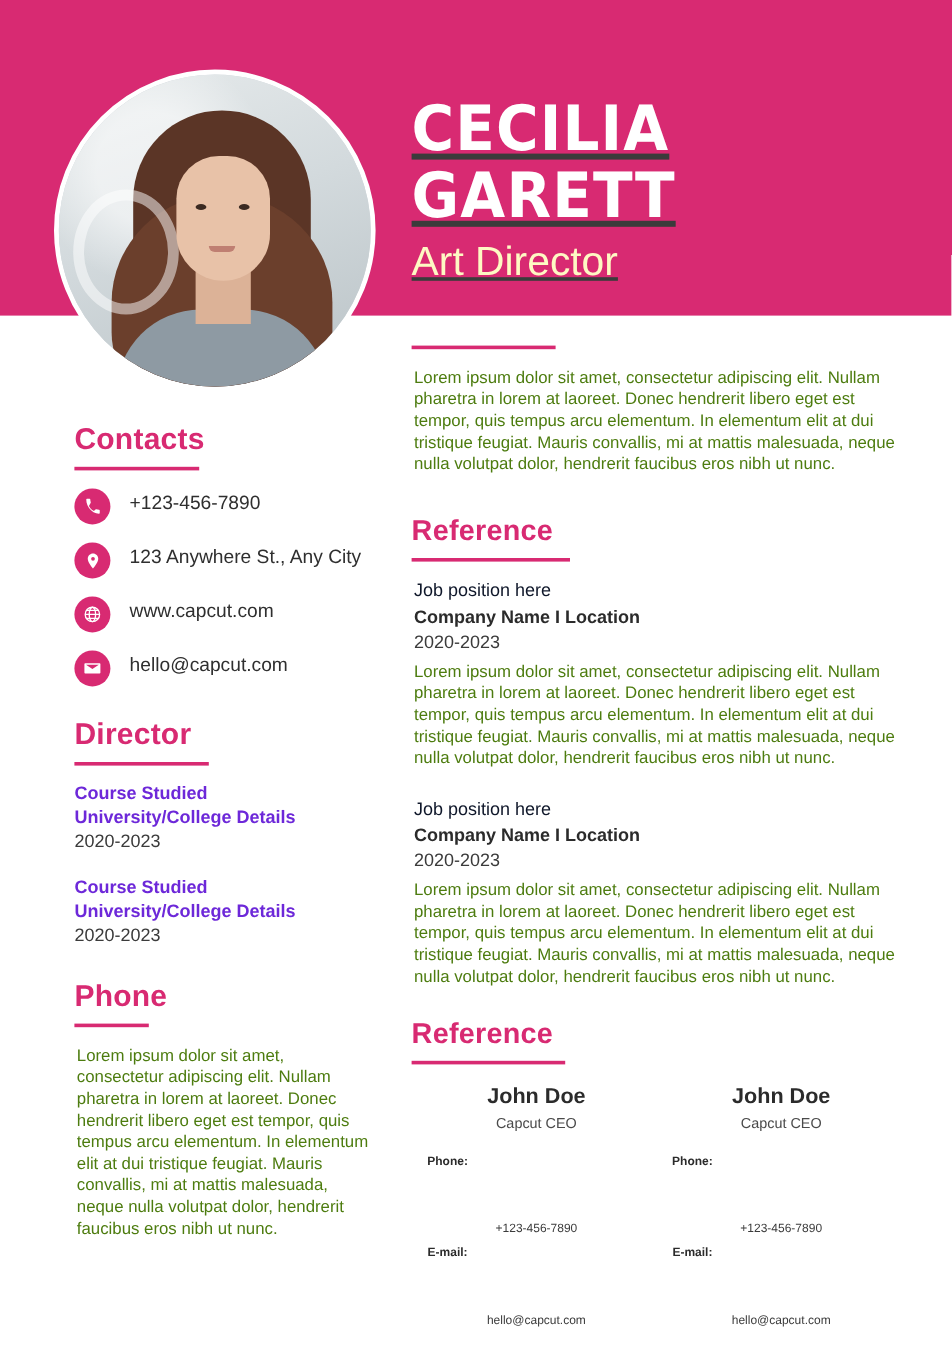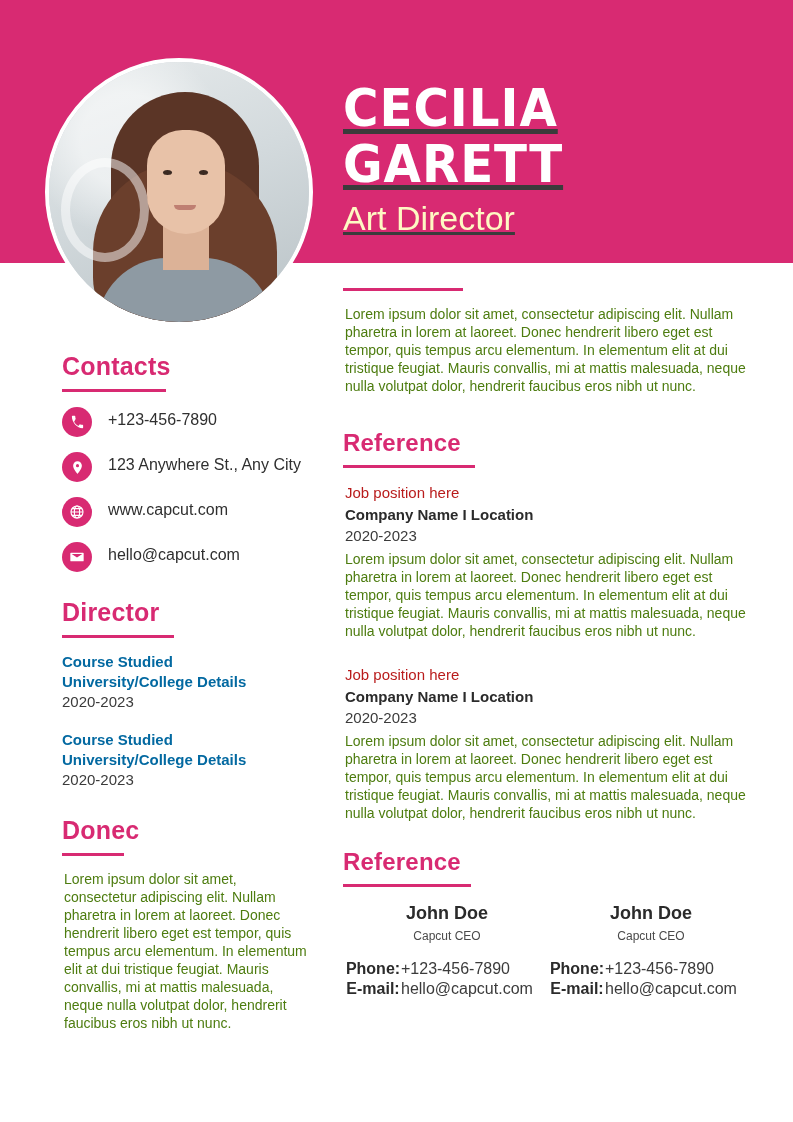--- a/index.html
+++ b/index.html
@@ -218,21 +218,21 @@
     color: #2f2f2f;
     padding-top: 3px;
   }
 
   
   .edu-block { margin-bottom: 18px; }
   .edu-course,
   .edu-school {
     font-size: 15px;
     font-weight: bold;
-    color: #0369a1;
+    color: #6d28d9;
     line-height: 20px;
   }
   .edu-years {
     font-size: 15px;
     color: #3b3b3b;
     line-height: 20px;
   }
 
   
   .para {
@@ -250,21 +250,21 @@
   .about-body {
     margin-left: 2px;
     margin-bottom: 34px;
   }
   .job {
     margin-left: 2px;
     margin-bottom: 24px;
   }
   .job-position {
     font-size: 15px;
-    color: #b91c1c;
+    color: #0f172a;
     line-height: 22px;
   }
   .job-company {
     font-size: 15px;
     font-weight: bold;
     color: #2b2b2b;
     line-height: 21px;
   }
   .job-years {
     font-size: 15px;
@@ -287,24 +287,25 @@
     color: #2b2b2b;
     line-height: 24px;
   }
   .ref-role {
     font-size: 12px;
     color: #4a4a4a;
     line-height: 22px;
     margin-bottom: 12px;
   }
   .ref-line {
-    font-size: 16px;
+    font-size: 10px;
     line-height: 20px;
     color: #3b3b3b;
     display: flex;
+    flex-direction: column;
   }
   .ref-label {
     font-weight: bold;
     color: #2b2b2b;
     width: 56px;
     flex: 0 0 56px;
   }
 
   .section { margin-bottom: 26px; }
 </style>
@@ -393,21 +394,21 @@
     </div>
 
     <div class="edu-block">
       <div class="edu-course">Course Studied</div>
       <div class="edu-school">University/College Details</div>
       <div class="edu-years">2020-2023</div>
     </div>
   </div>
 
   <div class="section">
-    <div class="sec-title">Donec</div>
+    <div class="sec-title">Phone</div>
     <hr class="sec-rule rule-skills">
     <p class="para skills-body">Lorem ipsum dolor sit amet, consectetur adipiscing elit. Nullam pharetra in lorem at laoreet. Donec hendrerit libero eget est tempor, quis tempus arcu elementum. In elementum elit at dui tristique feugiat. Mauris convallis, mi at mattis malesuada, neque nulla volutpat dolor, hendrerit faucibus eros nibh ut nunc.</p>
   </div>
 
 </div>
 
 <div class="right-col">
 
   <div class="section">
     <hr class="sec-rule rule-about">

